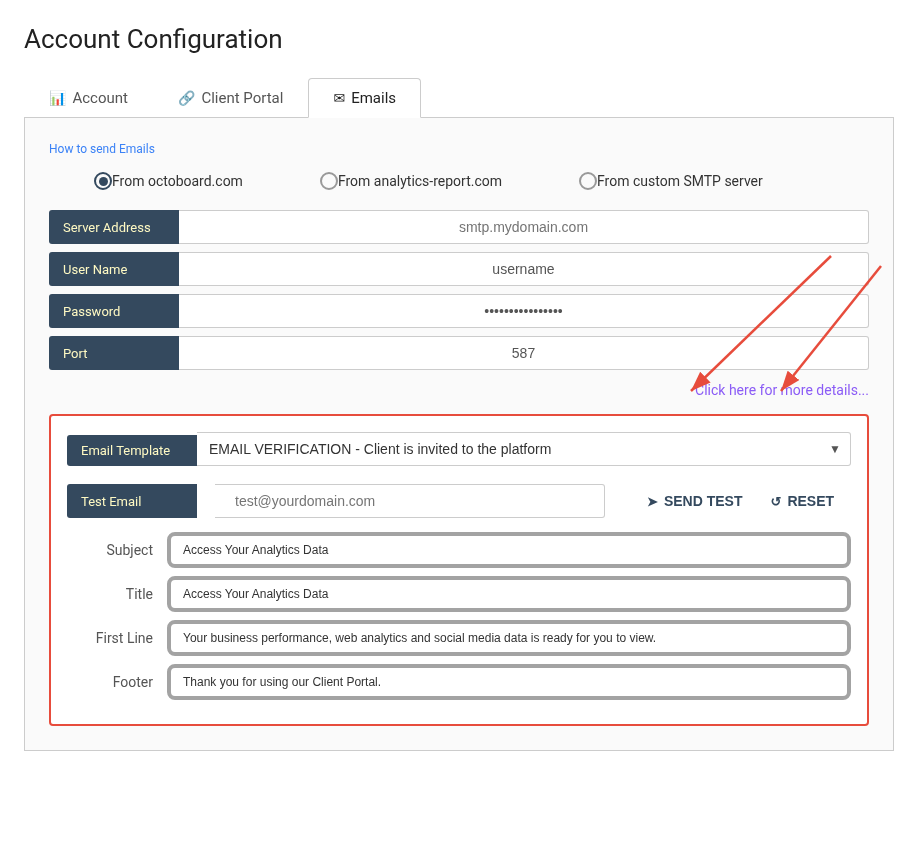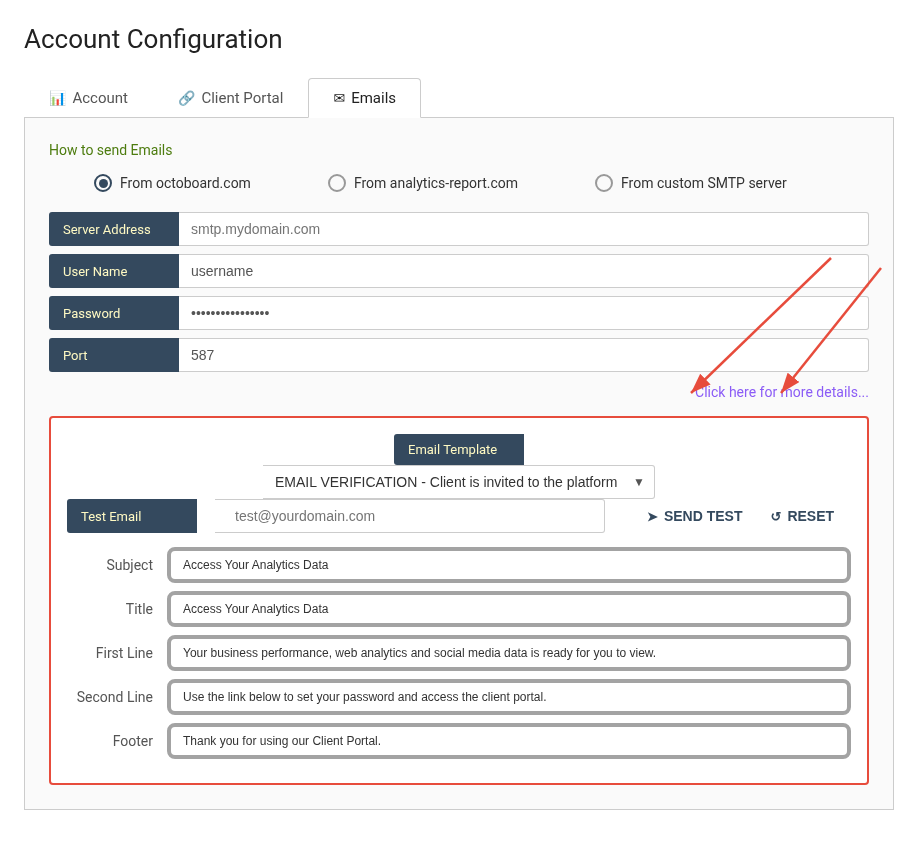--- a/index.html
+++ b/index.html
@@ -43,34 +43,33 @@
       color: #222;
       margin-bottom: -1px;
     }
     .content-area {
       border: 1px solid #ccc;
       border-top: none;
       padding: 24px;
       background: #fafafa;
     }
     .section-label {
-      font-size: 14px;
-      color: #4d7c0f;
+      font-size: 12px;
+      color: #3b82f6;
       margin-bottom: 16px;
     }
     .radio-group {
       display: flex;
       align-items: center;
       gap: 32px;
       margin-bottom: 20px;
     }
     .radio-option {
       display: flex;
       align-items: center;
-      gap: 8px;
       font-size: 14px;
       color: #333;
       cursor: pointer;
       padding-left: 45px;
     }
     .radio-circle {
       width: 18px;
       height: 18px;
       border-radius: 50%;
       border: 2px solid #999;
@@ -107,20 +106,21 @@
     .field-input {
       flex: 1;
       border: 1px solid #ccc;
       border-left: none;
       padding: 8px 12px;
       font-size: 14px;
       color: #555;
       border-radius: 0 3px 3px 0;
       background: #fff;
       outline: none;
+      text-align: center;
     }
     .link-row {
       text-align: right;
       margin: 12px 0 0;
       font-size: 14px;
     }
     .link-row a {
       color: #8b5cf6;
       text-decoration: none;
       text-align: center;
@@ -129,24 +129,23 @@
     
     .email-template-section {
       border: 2px solid #e74c3c;
       border-radius: 4px;
       padding: 16px;
       margin-top: 16px;
       background: #fff;
     }
     .template-field-row {
       display: flex;
-      align-items: center;
-      margin-bottom: 0;
+      align-items: flex-end;
+      margin-bottom: 18px;
       position: relative;
-      flex-direction: column;
     }
     .select-wrapper {
       flex: 1;
       position: relative;
     }
     .select-wrapper select {
       width: 100%;
       border: 1px solid #ccc;
       border-left: none;
       padding: 8px 36px 8px 12px;
@@ -341,24 +340,20 @@
     <div class="text-field-row">
       <div class="text-field-label">Title</div>
       <input class="text-field-input" type="text" value="Access Your Analytics Data" style="">
     </div>
 
     <div class="text-field-row">
       <div class="text-field-label">First Line</div>
       <input class="text-field-input" type="text" value="Your business performance, web analytics and social media data is ready for you to view." style="">
     </div>
 
-    <div class="text-field-row">
-      <div class="text-field-label">Second Line</div>
-      <input class="text-field-input" type="text" value="Use the link below to set your password and access the client portal." style="">
-    </div>
 
     <div class="text-field-row">
       <div class="text-field-label">Footer</div>
       <input class="text-field-input" type="text" value="Thank you for using our Client Portal." style="">
     </div>
 
     <svg class="arrow-svg" style="position:absolute; top:-180px; left:400px; width:500px; height:250px;" viewBox="0 0 500 250">
 
       <defs>
         <marker id="arrowhead" markerWidth="8" markerHeight="6" refX="8" refY="3" orient="auto">

